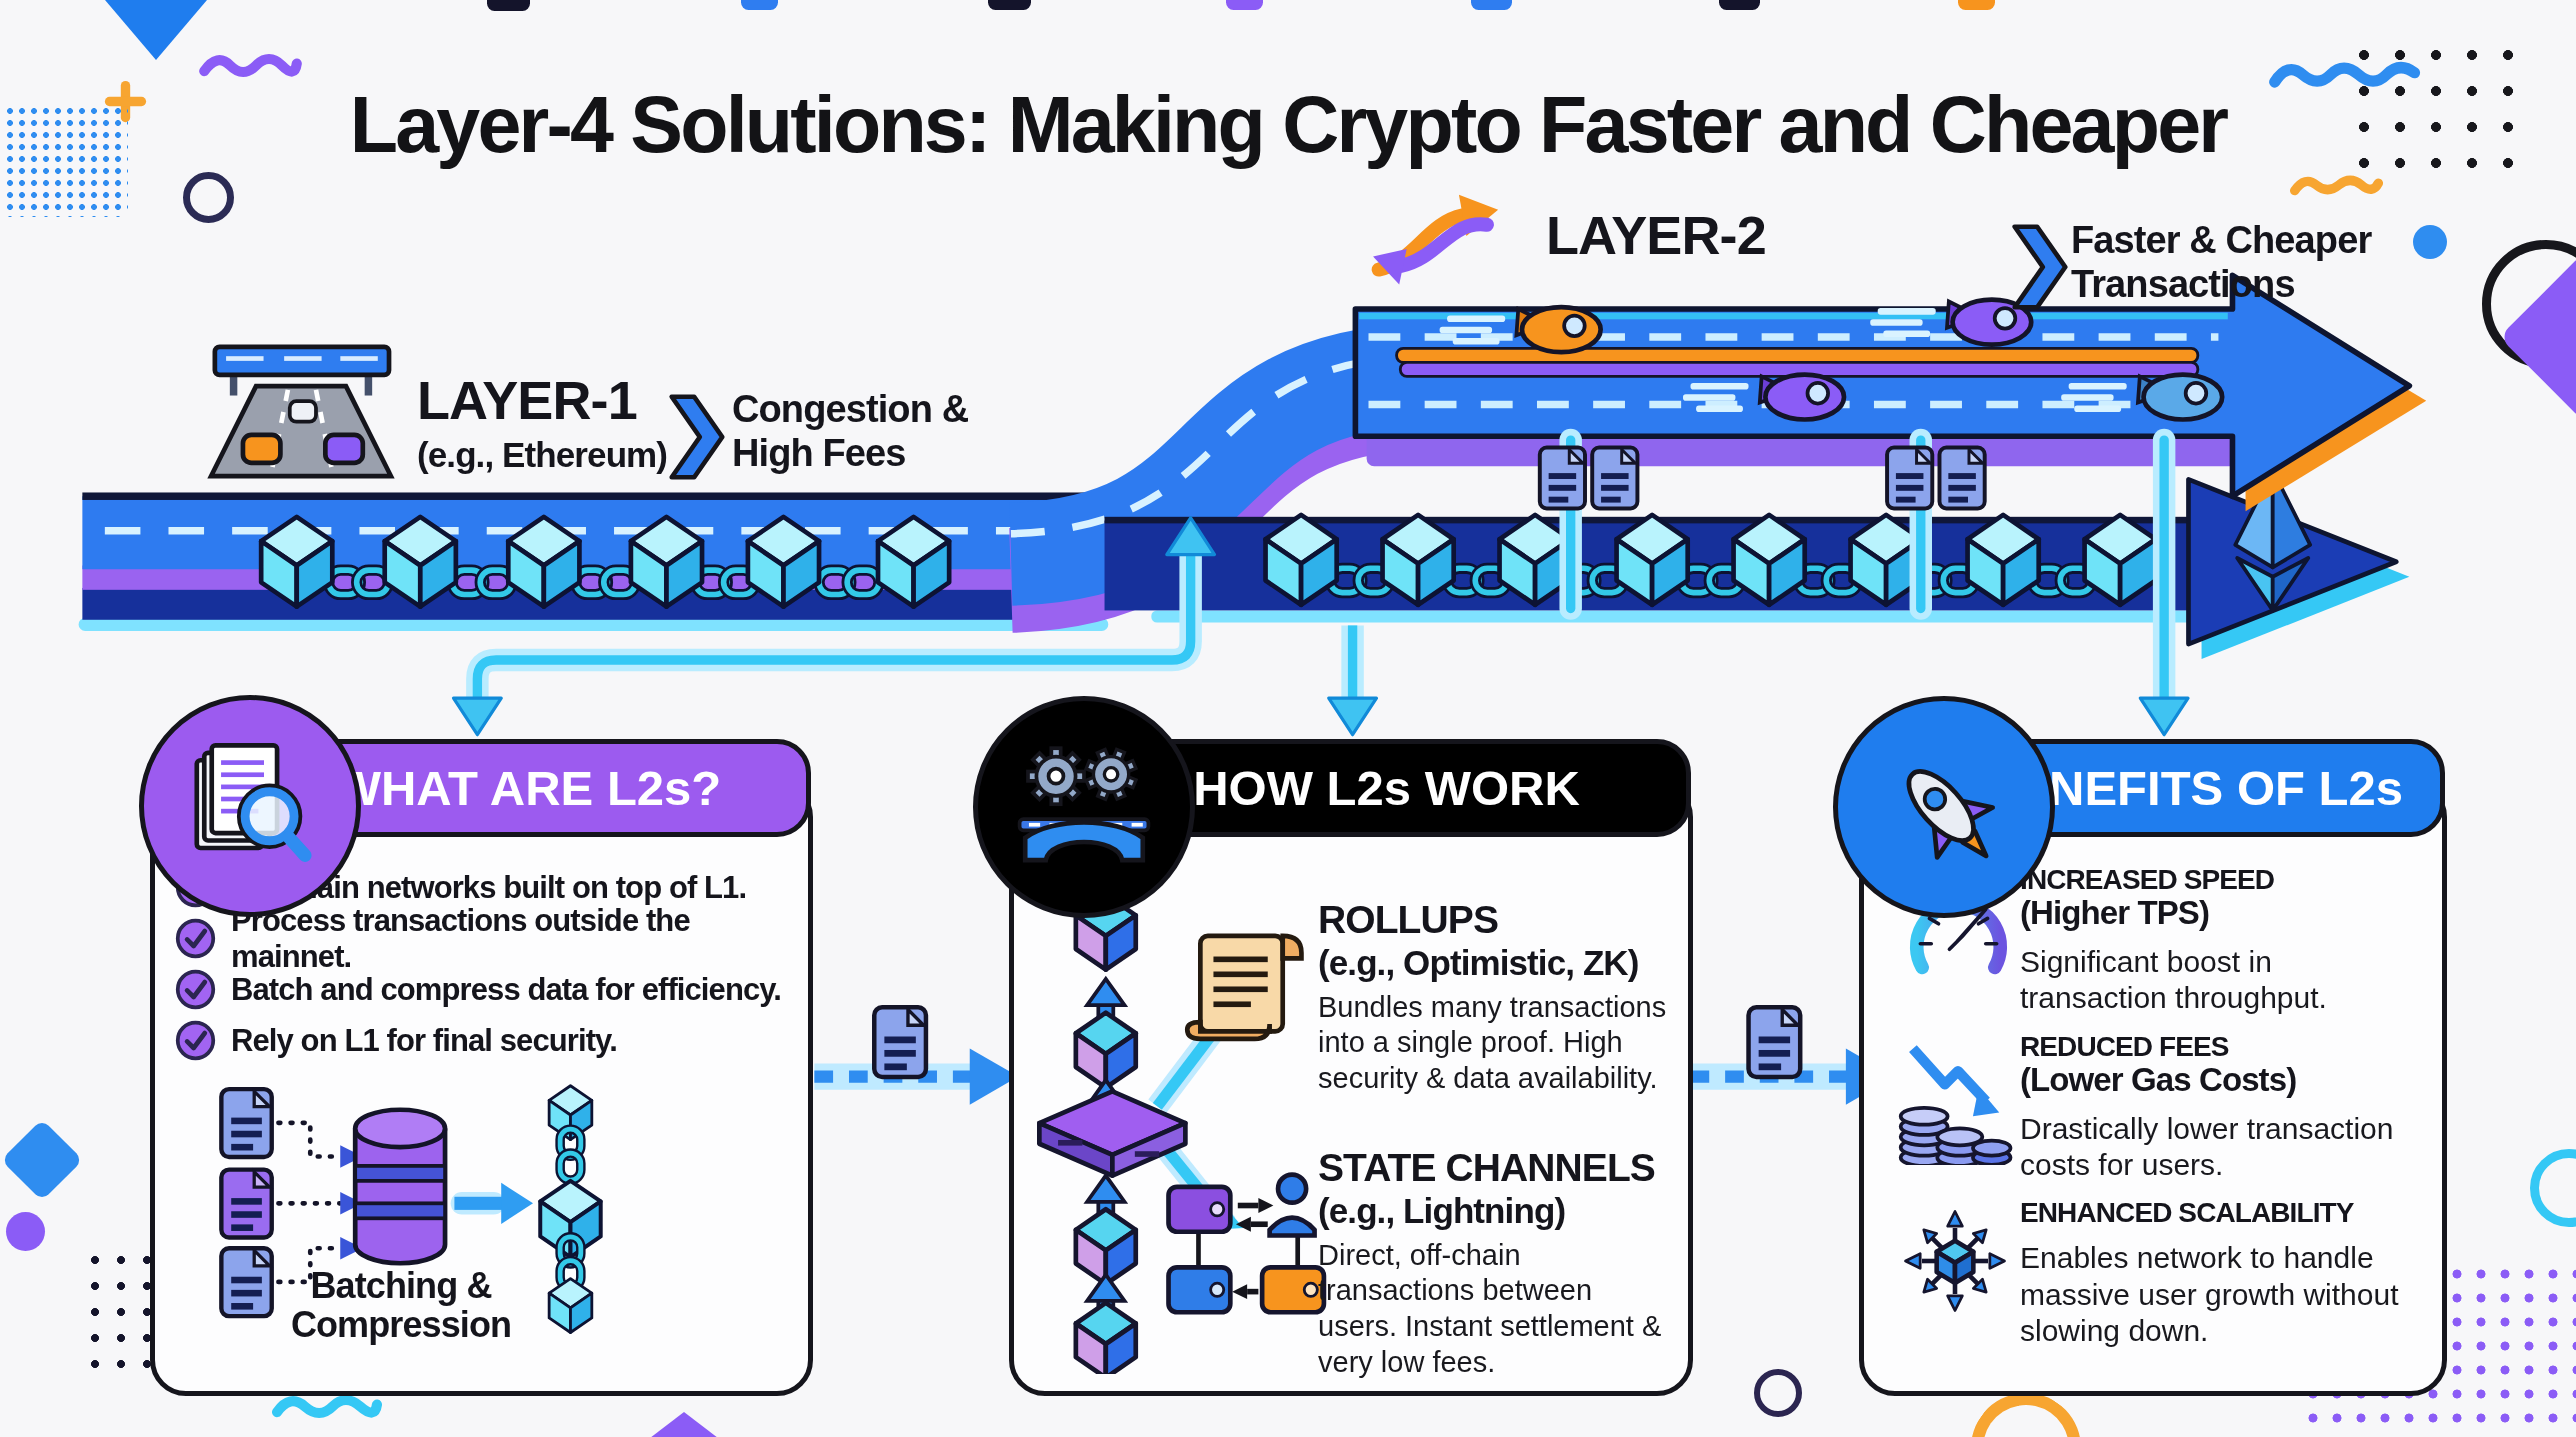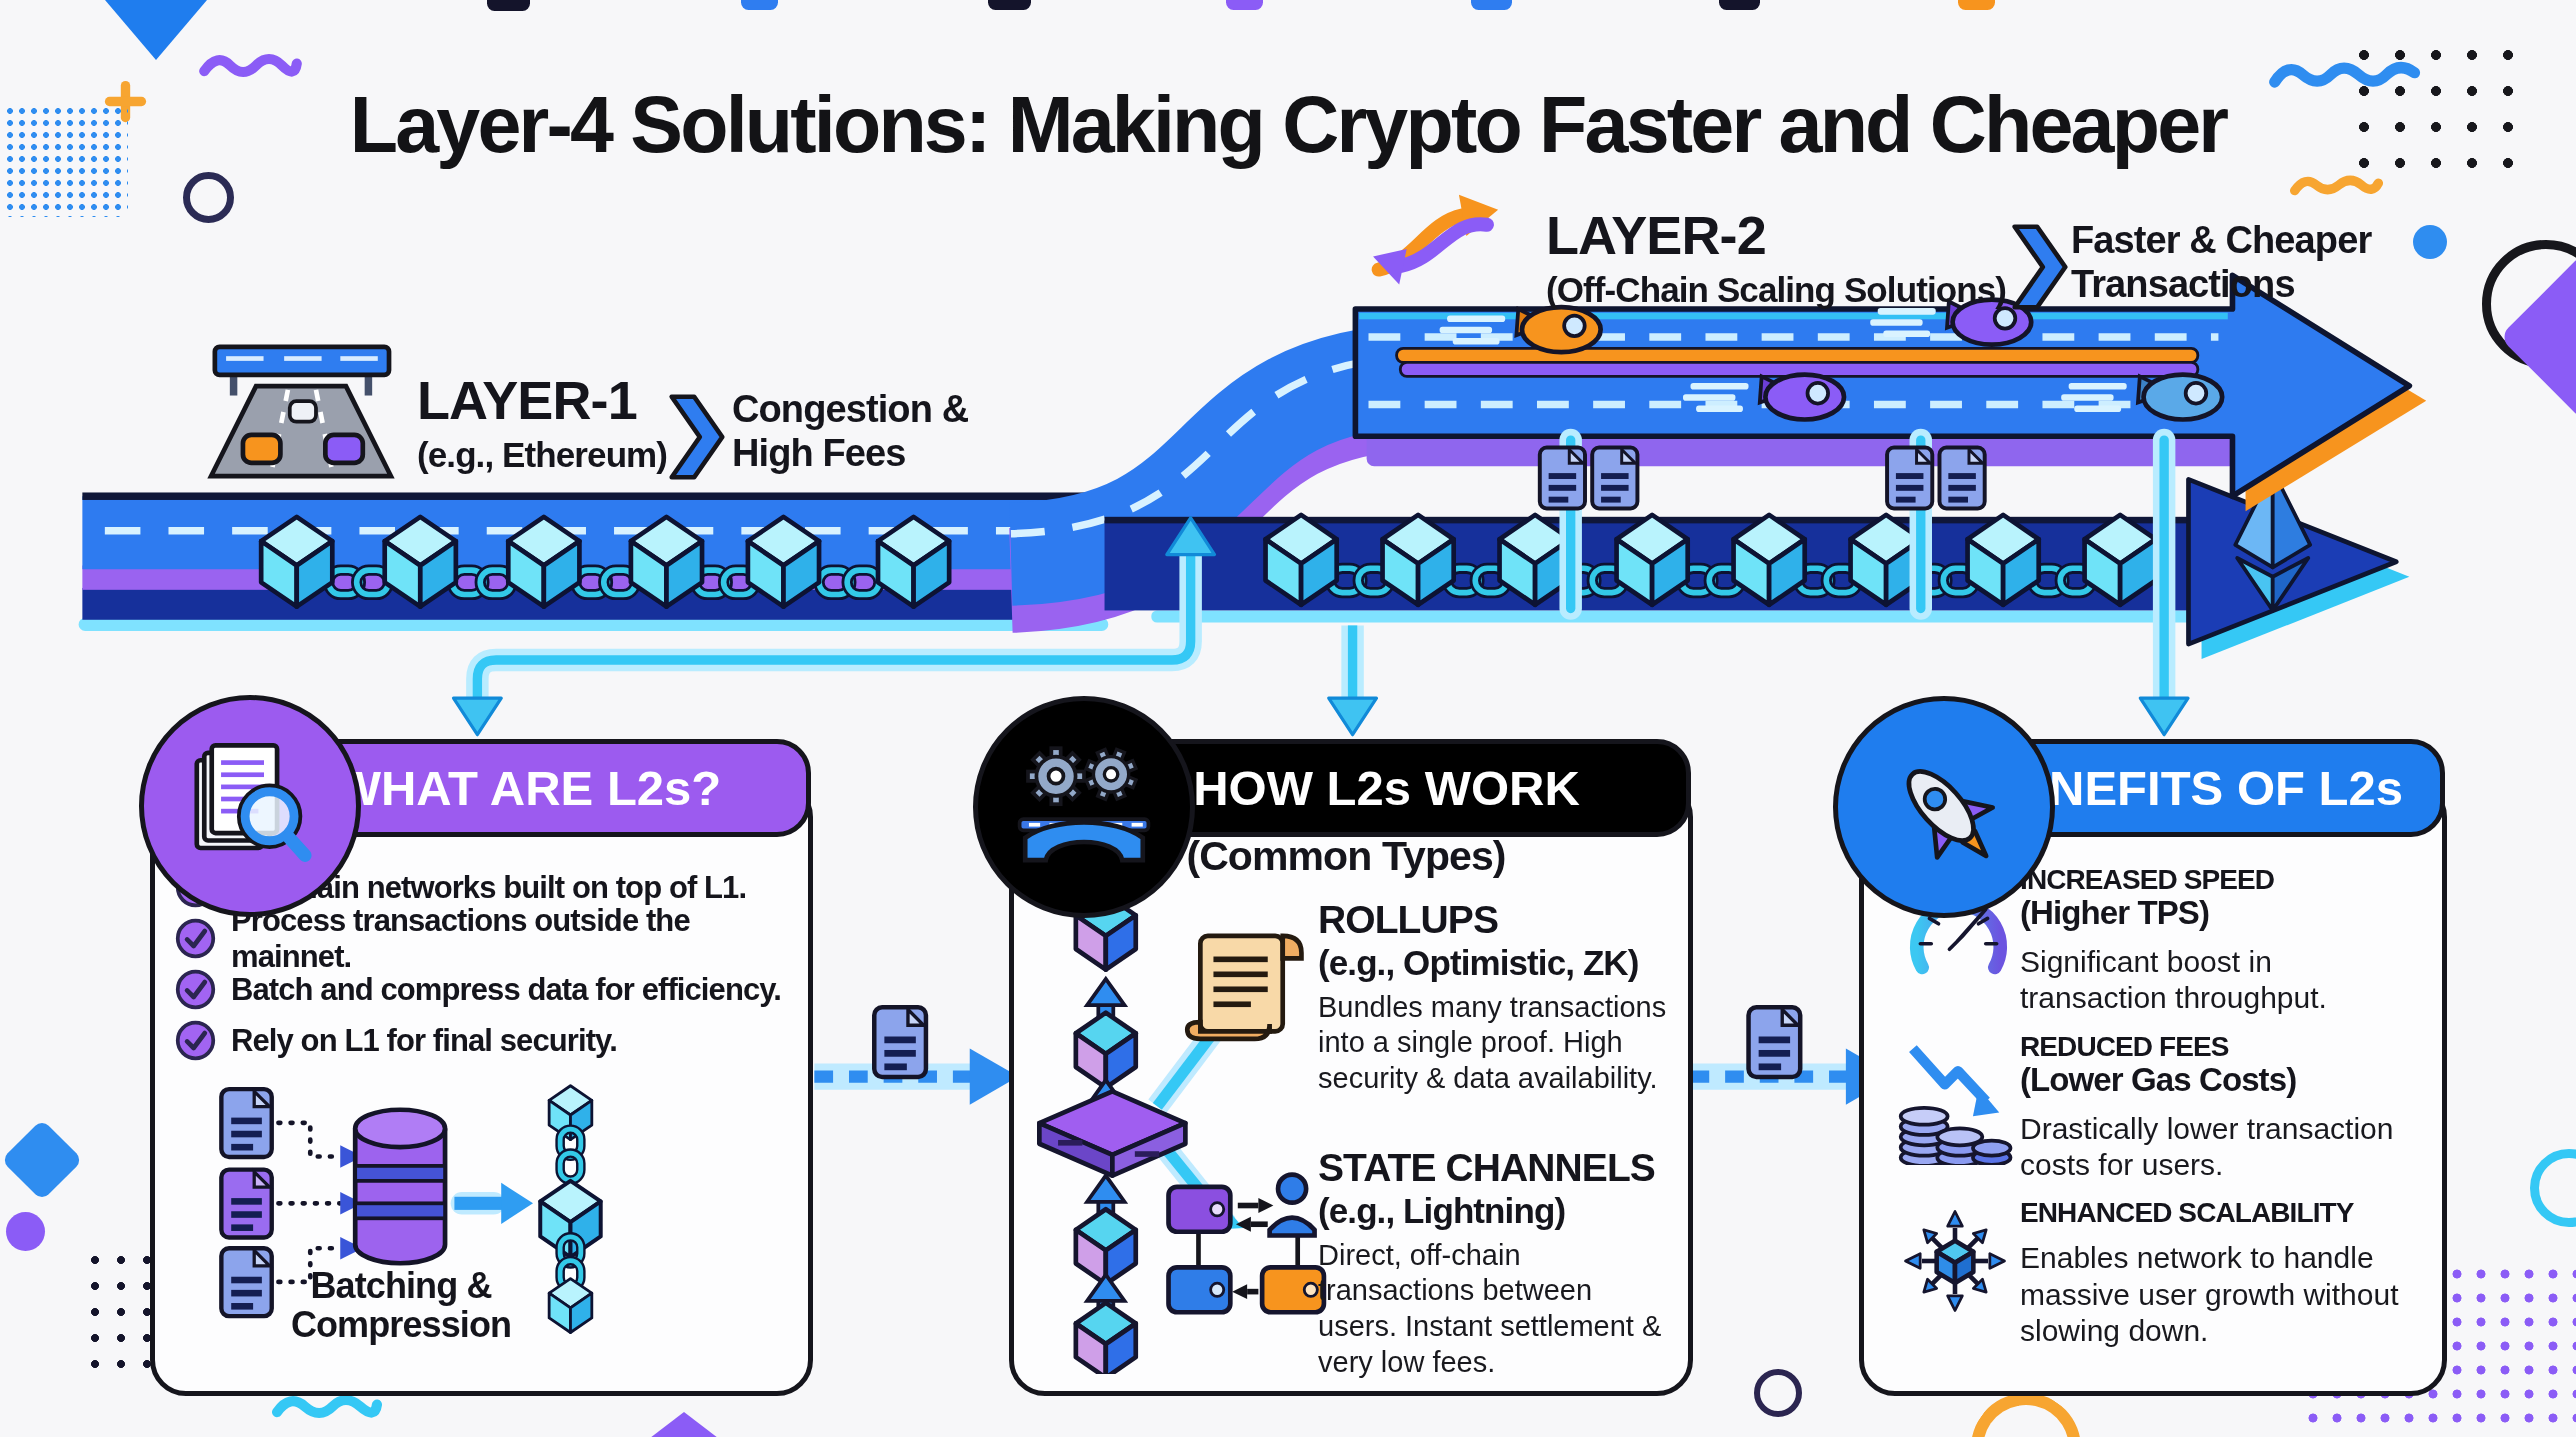--- a/index.html
+++ b/index.html
@@ -282,21 +282,20 @@
   </div>
 
   <svg class="abs z2" style="left:1369px;top:193px;" width="136" height="98" viewBox="0 0 145 105">
     <path d="M 10 82 C 48 74, 62 32, 100 24" fill="none" stroke="#f7941e" stroke-width="15" stroke-linecap="round"></path>
     <polygon points="96,2 138,18 104,46" fill="#f7941e"></polygon>
     <path d="M 126 34 C 88 28, 74 70, 34 78" fill="none" stroke="#8b5cf6" stroke-width="15" stroke-linecap="round"></path>
     <polygon points="4,68 40,60 32,98" fill="#8b5cf6"></polygon>
   </svg>
   <div class="abs z2" style="left:1546px;top:208px;">
     <div class="lbl-name">LAYER-2</div>
-    <div class="lbl-sub">(Off-Chain Scaling Solutions)</div>
   </div>
   <svg class="abs z2" style="left:2009px;top:223px;" width="62" height="88" viewBox="0 0 66 94">
     <polygon points="6,4 30,4 60,47 30,90 6,90 36,47" fill="#2f7df0" stroke="#15151c" stroke-width="5" stroke-linejoin="round"></polygon>
   </svg>
   <div class="abs z2 outcome" style="left:2071px;top:219px;">
     <div>Faster &amp; Cheaper</div>
     <div>Transactions</div>
   </div>
 
   <div class="abs card z2" style="left:150px;top:781px;width:653px;height:605px;"></div>
@@ -419,21 +418,20 @@
           <rect x="16" y="92" width="12" height="4"></rect>
           <rect x="38" y="92" width="12" height="4"></rect>
           <rect x="60" y="92" width="12" height="4"></rect>
           <rect x="82" y="92" width="12" height="4"></rect>
           <rect x="104" y="92" width="12" height="4"></rect>
           <rect x="126" y="92" width="12" height="4"></rect>
         </g>
       <path d="M 12 132 L 12 108 C 42 86, 108 86, 138 108 L 138 132 L 116 132 C 112 106, 38 106, 34 132 Z" fill="#2f8df0" stroke="#15151c" stroke-width="5"></path>
     </svg>
   </div>
-  <div class="abs subhdr z3" style="left:1009px;top:833px;width:674px;">(Common Types)</div>
   <svg class="abs z3" style="left:1026px;top:891px;" width="315" height="483" viewBox="0 0 336 516">
     <defs>
       <g id="cube2" stroke="#15152e" st="" stroke-width="5" stroke-linejoin="round">
         <polygon points="0,-22 32,0 0,22 -32,0" fill="#56d5f0" stroke="#15152e" stroke-width="5"></polygon>
         <polygon points="-32,0 0,22 0,58 -32,36" fill="#cf9fe8" stroke="#15152e" stroke-width="5"></polygon>
         <polygon points="32,0 0,22 0,58 32,36" fill="#2f6fe8" stroke="#15152e" stroke-width="5"></polygon>
       </g>
       <g id="upA" stroke="#15152e" stroke-width="4">
         <rect x="-8" y="-2" width="16" height="24" fill="#2f8df0"></rect>
         <polygon points="-20,0 20,0 0,-28" fill="#2f8df0"></polygon>

